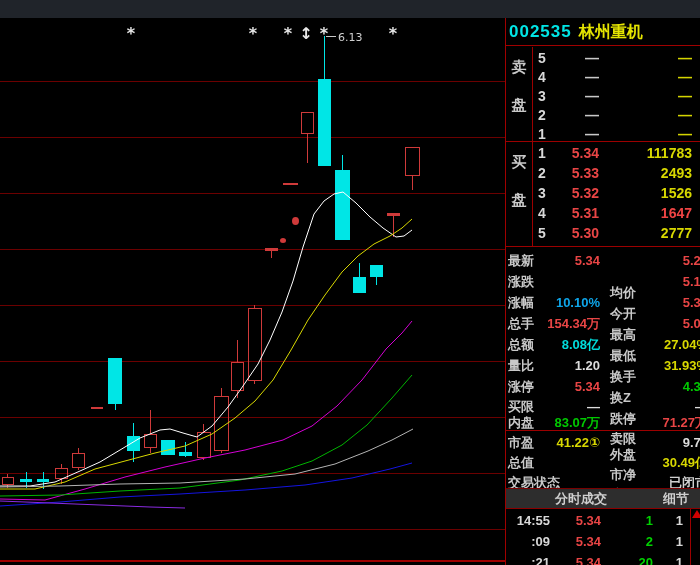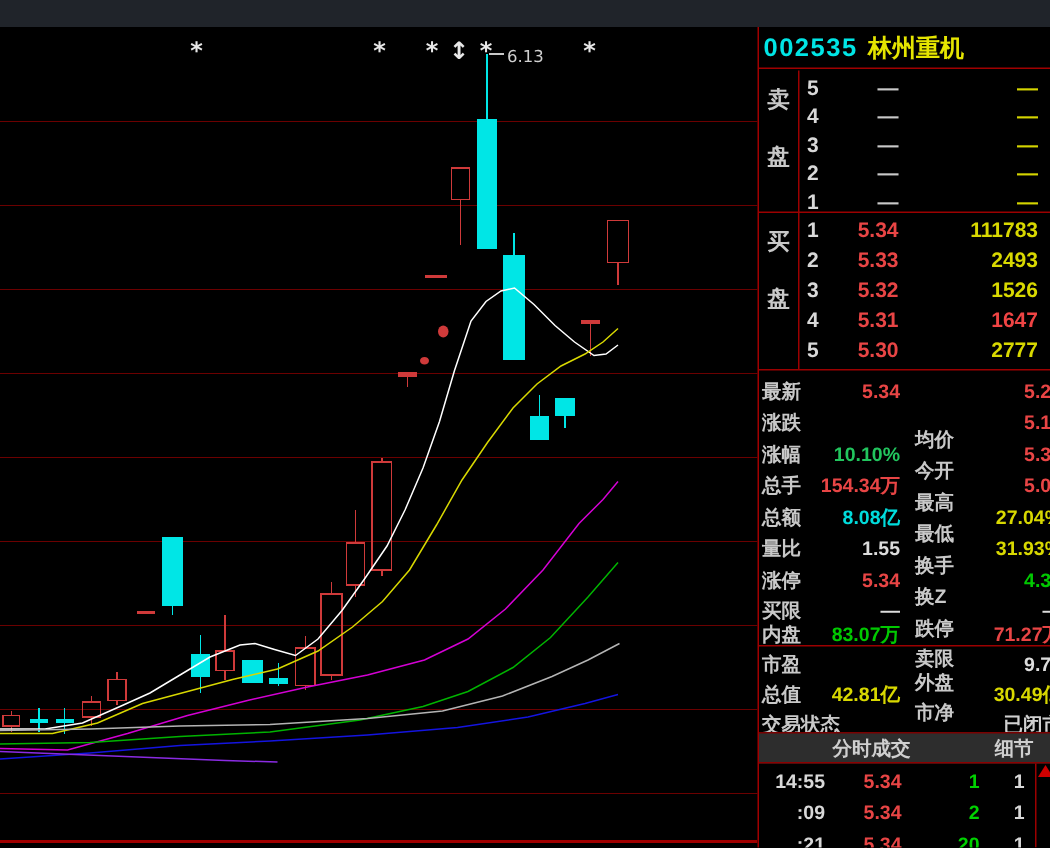--- a/index.html
+++ b/index.html
@@ -214,39 +214,39 @@
         <span class="l2">均价</span>
         <span class="v2" style="color:#e84545">5.24</span>
       </div>
       <div class="srow" style="top: 24px;">
         <span class="l1">涨跌</span>
         <span class="l2">今开</span>
         <span class="v2" style="color:#e84545">5.13</span>
       </div>
       <div class="srow" style="top: 45px;">
         <span class="l1">涨幅</span>
-        <span class="v1" style="color:#22c55e">10.10%</span>
+        <span class="v1" style="color:#0ea5e9">10.10%</span>
         <span class="l2">最高</span>
         <span class="v2" style="color:#e84545">5.34</span>
       </div>
       <div class="srow" style="top: 66px;">
         <span class="l1">总手</span>
         <span class="v1" style="color:#e84545">154.34万</span>
         <span class="l2">最低</span>
         <span class="v2" style="color:#e84545">5.02</span>
       </div>
       <div class="srow" style="top: 87px;">
         <span class="l1">总额</span>
         <span class="v1" style="color:#00dcdc">8.08亿</span>
         <span class="l2">换手</span>
         <span class="v2" style="color:#d8d800">27.04%</span>
       </div>
       <div class="srow" style="top: 108px;">
         <span class="l1">量比</span>
-        <span class="v1" style="color:#dcdcdc">1.55</span>
+        <span class="v1" style="color:#dcdcdc">1.20</span>
         <span class="l2">换Z</span>
         <span class="v2" style="color:#d8d800">31.93%</span>
       </div>
       <div class="srow" style="top: 129px;">
         <span class="l1">涨停</span>
         <span class="v1" style="color:#e84545">5.34</span>
         <span class="l2">跌停</span>
         <span class="v2" style="color:#00c800">4.37</span>
       </div>
       <div class="srow" style="top: 149px;">
@@ -256,26 +256,26 @@
         <span class="v2" style="color:#dcdcdc">—</span>
       </div>
       <div class="srow" style="top: 165px;">
         <span class="l1">内盘</span>
         <span class="v1" style="color:#00c800">83.07万</span>
         <span class="l2">外盘</span>
         <span class="v2" style="color:#e84545">71.27万</span>
       </div>
       <div class="srow" style="top: 185px;">
         <span class="l1">市盈</span>
+        <span class="v1" style="color:#d8d800">41.22①</span>
         <span class="l2">市净</span>
         <span class="v2" style="color:#dcdcdc">9.79</span>
       </div>
       <div class="srow" style="top: 205px;">
         <span class="l1">总值</span>
-        <span class="v1" style="color:#d8d800">42.81亿</span>
         <span class="l2">流值</span>
         <span class="v2" style="color:#d8d800">30.49亿</span>
       </div>
       <div class="srow" style="top: 225px;">
         <span class="l1">交易状态</span>
         <span class="v1" style="color:#c8c8c8"></span>
         <span class="l2"></span>
         <span class="v2" style="color:#d0d0d0">已闭市</span>
       </div>
     </div>

